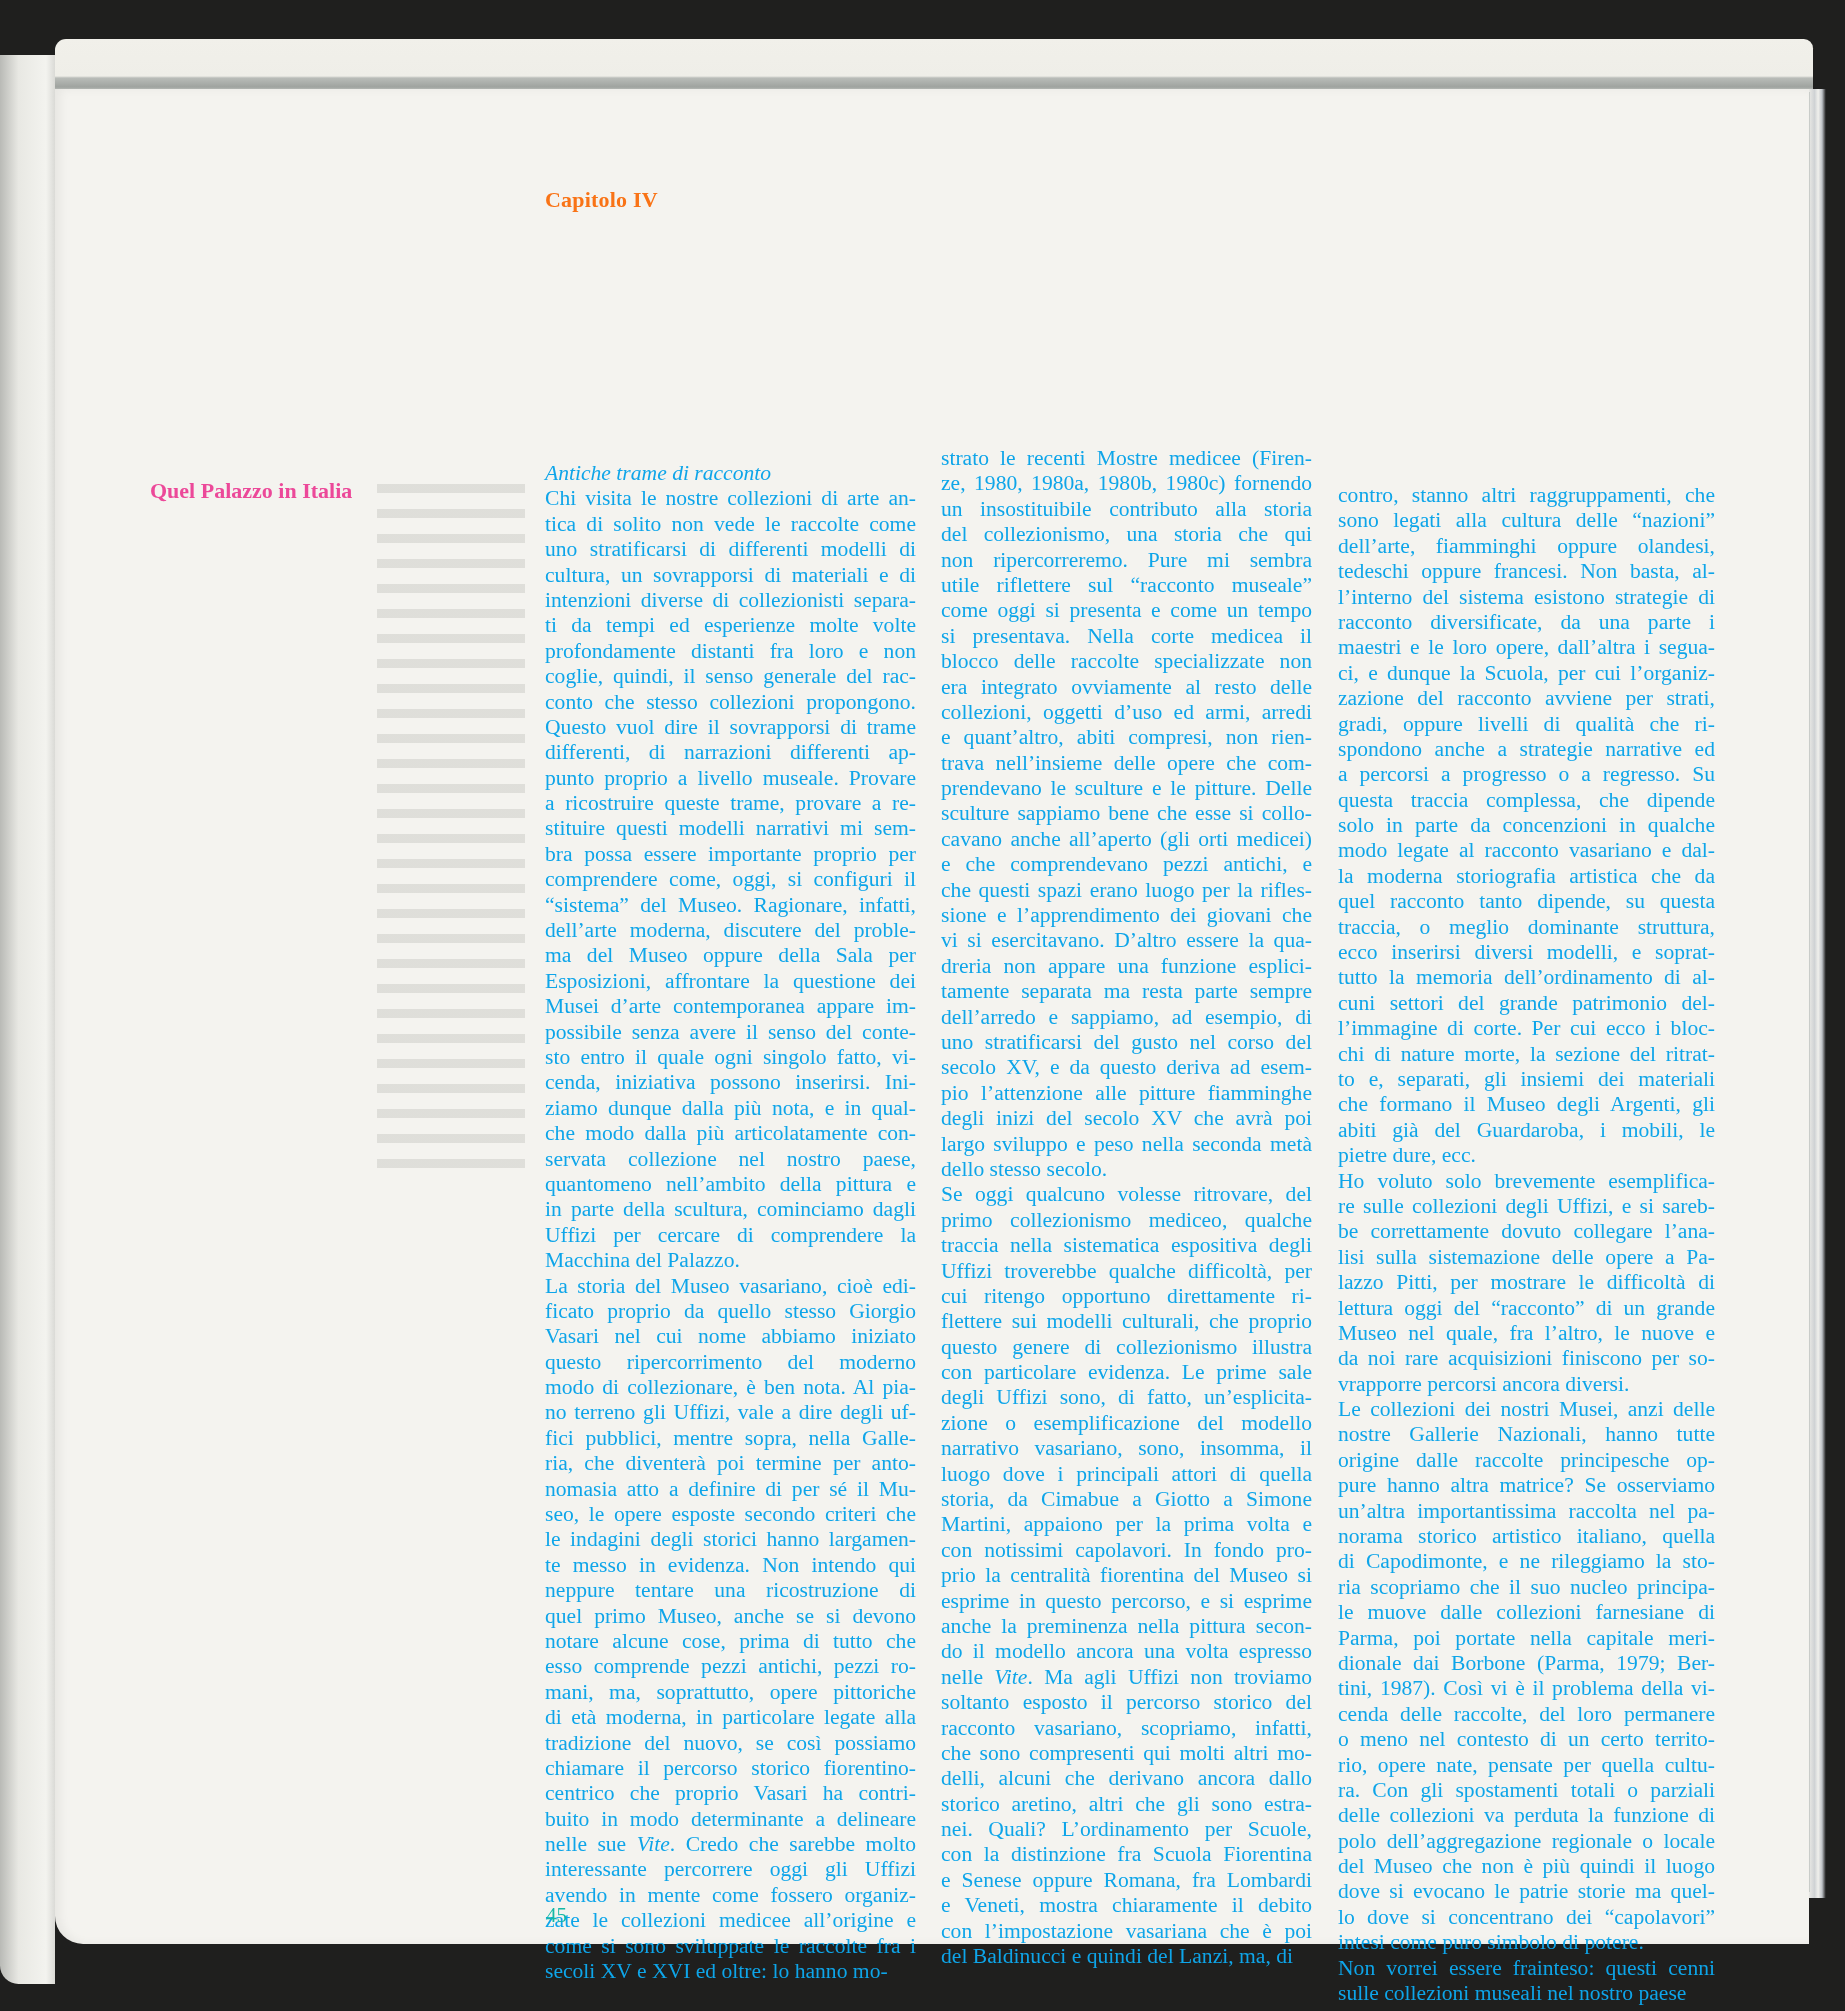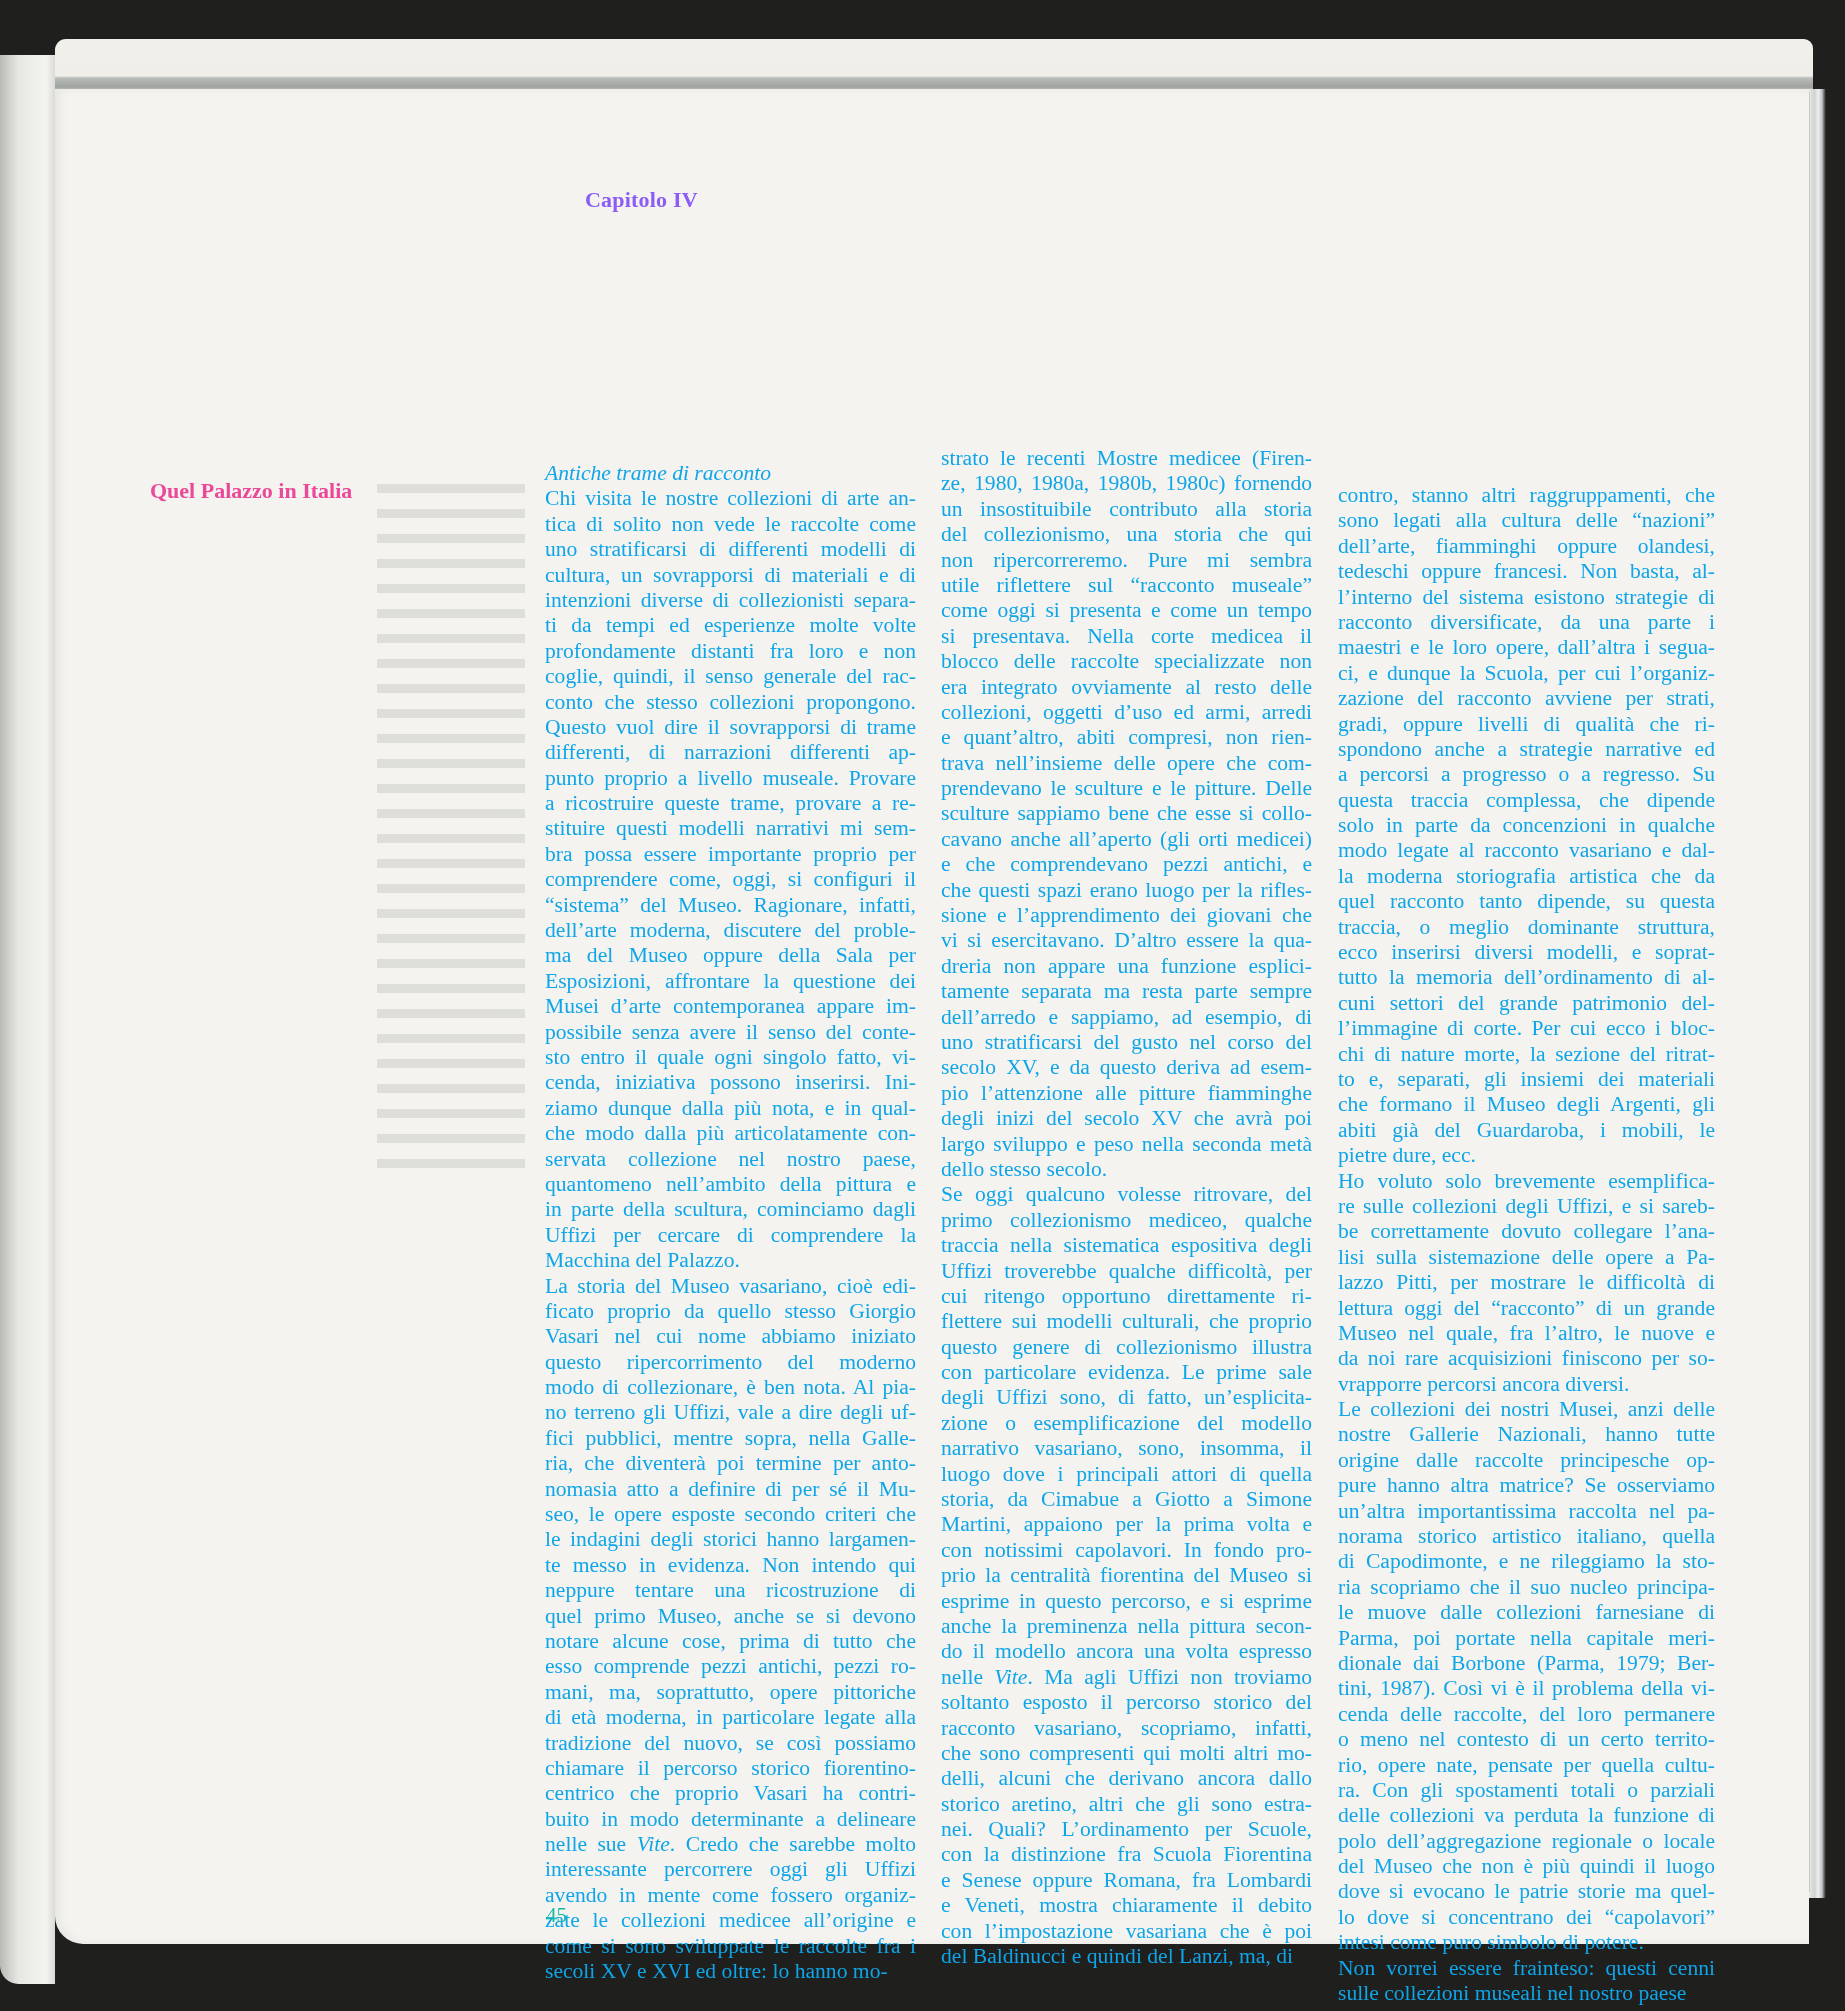--- a/index.html
+++ b/index.html
@@ -64,23 +64,22 @@
       height: 1800px;
       background: #c9ccc9;
     }
 
     .chapter-label {
       position: absolute;
       left: 545px;
       top: 187px;
       font-size: 22px;
       font-weight: bold;
-      color: #8b5cf6;
+      color: #f97316;
       letter-spacing: 0.2px;
-      margin-left: 40px;
     }
     .section-title {
       position: absolute;
       left: 150px;
       top: 478px;
       font-size: 22px;
       font-weight: bold;
       color: #ec4899;
     }
     .bleed-through {

